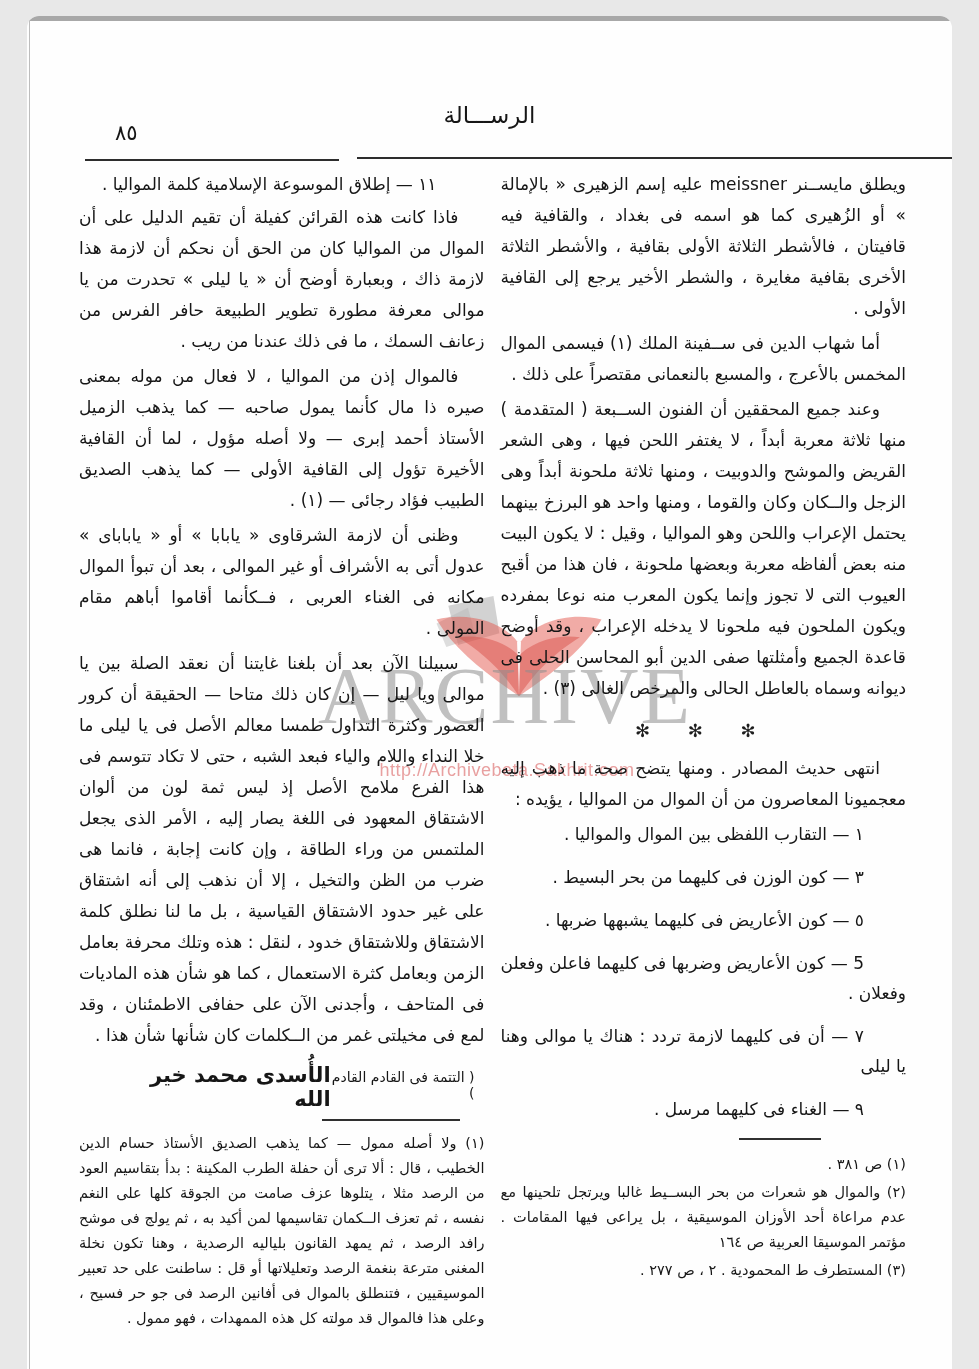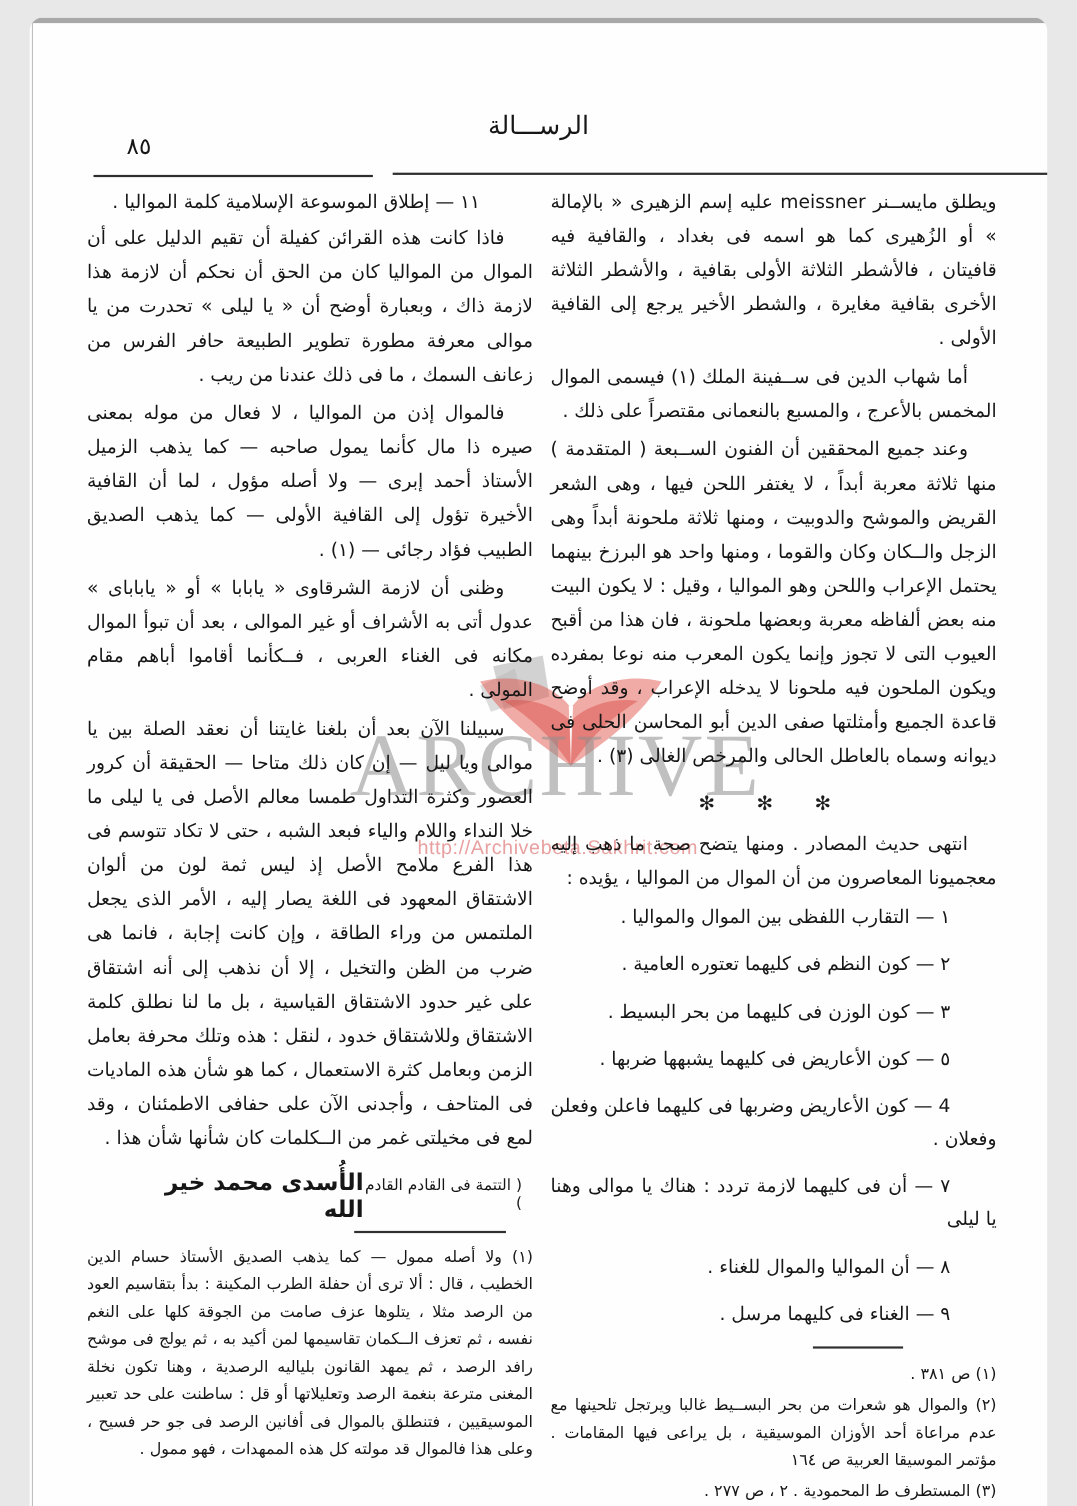--- a/index.html
+++ b/index.html
@@ -76,26 +76,24 @@
 
   <div class="columns">
 
     <div class="col">
       <p class="body">ويطلق مايســنر meissner عليه إسم الزهيرى « بالإمالة » أو الزُهيرى كما هو اسمه فى بغداد ، والقافية فيه قافيتان ، فالأشطر الثلاثة الأولى بقافية ، والأشطر الثلاثة الأخرى بقافية مغايرة ، والشطر الأخير يرجع إلى القافية الأولى .</p>
       <p class="body indent">أما شهاب الدين فى ســفينة الملك (١) فيسمى الموال المخمس بالأعرج ، والمسبع بالنعمانى مقتصراً على ذلك .</p>
       <p class="body indent">وعند جميع المحققين أن الفنون الســبعة ( المتقدمة ) منها ثلاثة معربة أبداً ، لا يغتفر اللحن فيها ، وهى الشعر القريض والموشح والدوبيت ، ومنها ثلاثة ملحونة أبداً وهى الزجل والــكان وكان والقوما ، ومنها واحد هو البرزخ بينهما يحتمل الإعراب واللحن وهو المواليا ، وقيل : لا يكون البيت منه بعض ألفاظه معربة وبعضها ملحونة ، فان هذا من أقبح العيوب التى لا تجوز وإنما يكون المعرب منه نوعا بمفرده ويكون الملحون فيه ملحونا لا يدخله الإعراب ، وقد أوضح قاعدة الجميع وأمثلتها صفى الدين أبو المحاسن الحلى فى ديوانه وسماه بالعاطل الحالى والمرخص الغالى (٣) .</p>
       <div class="stars-separator">✻ ✻ ✻</div>
       <p class="body indent">انتهى حديث المصادر . ومنها يتضح صحة ما ذهب إليه معجميونا المعاصرون من أن الموال من المواليا ، يؤيده :</p>
       <p class="list-item">١ — التقارب اللفظى بين الموال والمواليا .</p>
-      <p class="list-item">٢ — كون النظم فى كليهما تعتوره العامية .</p>
       <p class="list-item">٣ — كون الوزن فى كليهما من بحر البسيط .</p>
       <p class="list-item">٥ — كون الأعاريض فى كليهما يشبهها ضربها .</p>
-      <p class="list-item">4 — كون الأعاريض وضربها فى كليهما فاعلن وفعلن وفعلان .</p>
+      <p class="list-item">5 — كون الأعاريض وضربها فى كليهما فاعلن وفعلن وفعلان .</p>
       <p class="list-item">٧ — أن فى كليهما لازمة تردد : هناك يا موالى وهنا يا ليلى</p>
-      <p class="list-item">٨ — أن المواليا والموال للغناء .</p>
       <p class="list-item">٩ — الغناء فى كليهما مرسل .</p>
       <div class="fn-rule fn-rule-right"></div>
       <p class="footnote">(١) ص ٣٨١ .</p>
       <p class="footnote">(٢) والموال هو شعرات من بحر البســيط غالبا ويرتجل تلحينها مع عدم مراعاة أحد الأوزان الموسيقية ، بل يراعى فيها المقامات . مؤتمر الموسيقا العربية ص ١٦٤</p>
       <p class="footnote">(٣) المستطرف ط المحمودية . ٢ ، ص ٢٧٧ .</p>
     </div>
 
     <div class="col">
       <p class="list-item tight">١١ — إطلاق الموسوعة الإسلامية كلمة المواليا .</p>
       <p class="body indent">فاذا كانت هذه القرائن كفيلة أن تقيم الدليل على أن الموال من المواليا كان من الحق أن نحكم أن لازمة هذا لازمة ذاك ، وبعبارة أوضح أن « يا ليلى » تحدرت من يا موالى معرفة مطورة تطوير الطبيعة حافر الفرس من زعانف السمك ، ما فى ذلك عندنا من ريب .</p>

